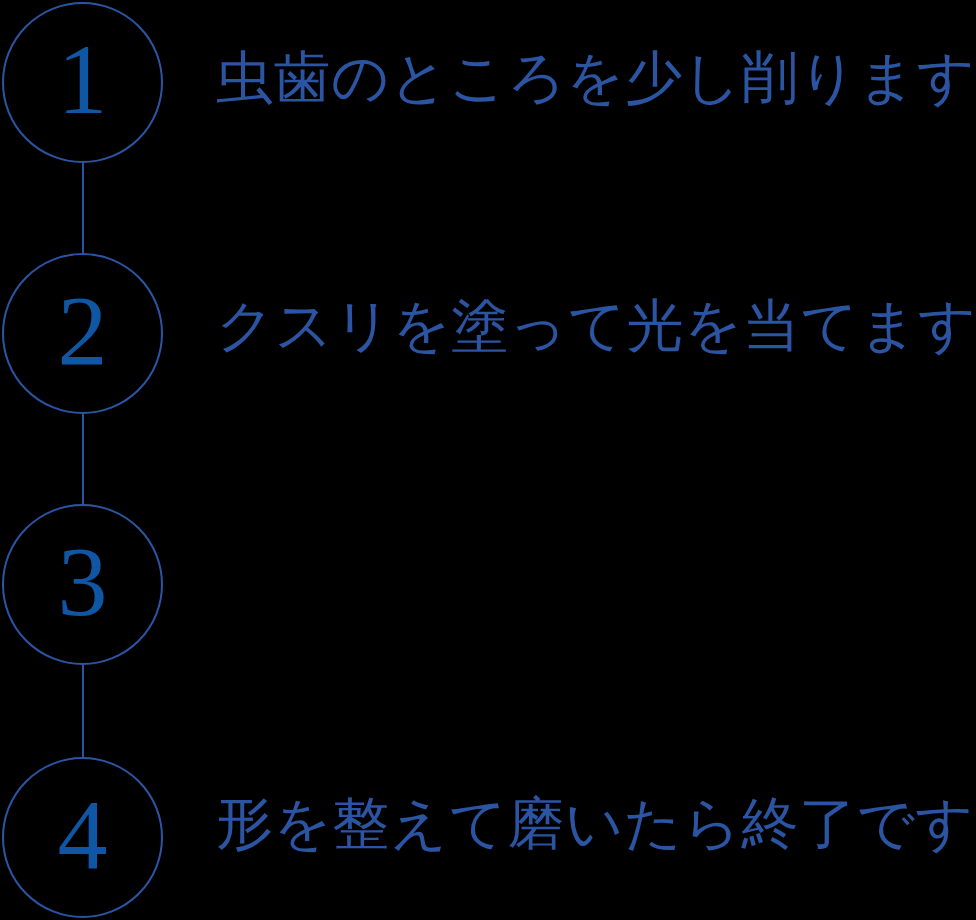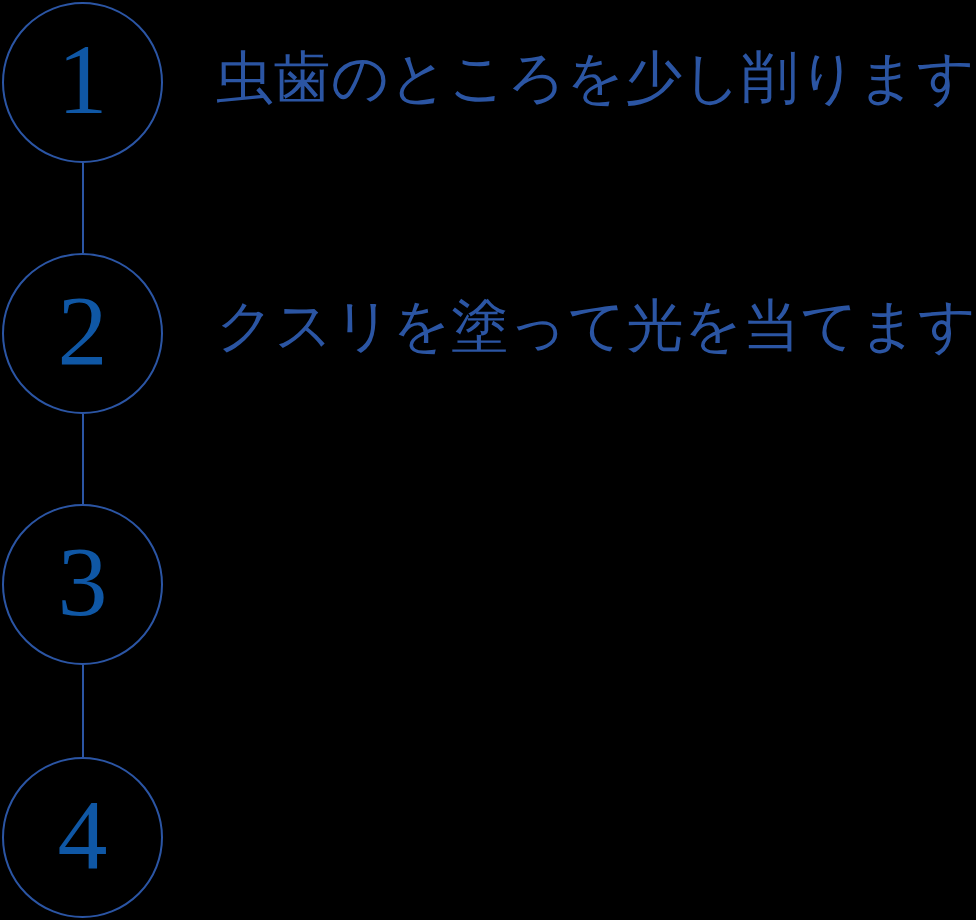--- a/index.html
+++ b/index.html
@@ -84,14 +84,15 @@
   <div class="connector k2"></div>
 
   <div class="circle c3">
     <span class="num">3</span>
   </div>
   <div class="connector k3"></div>
 
   <div class="circle c4">
     <span class="num">4</span>
   </div>
+  <div class="label l4">形を整えて磨いたら終了です</div>
 
 </div>
 
 </body></html>

